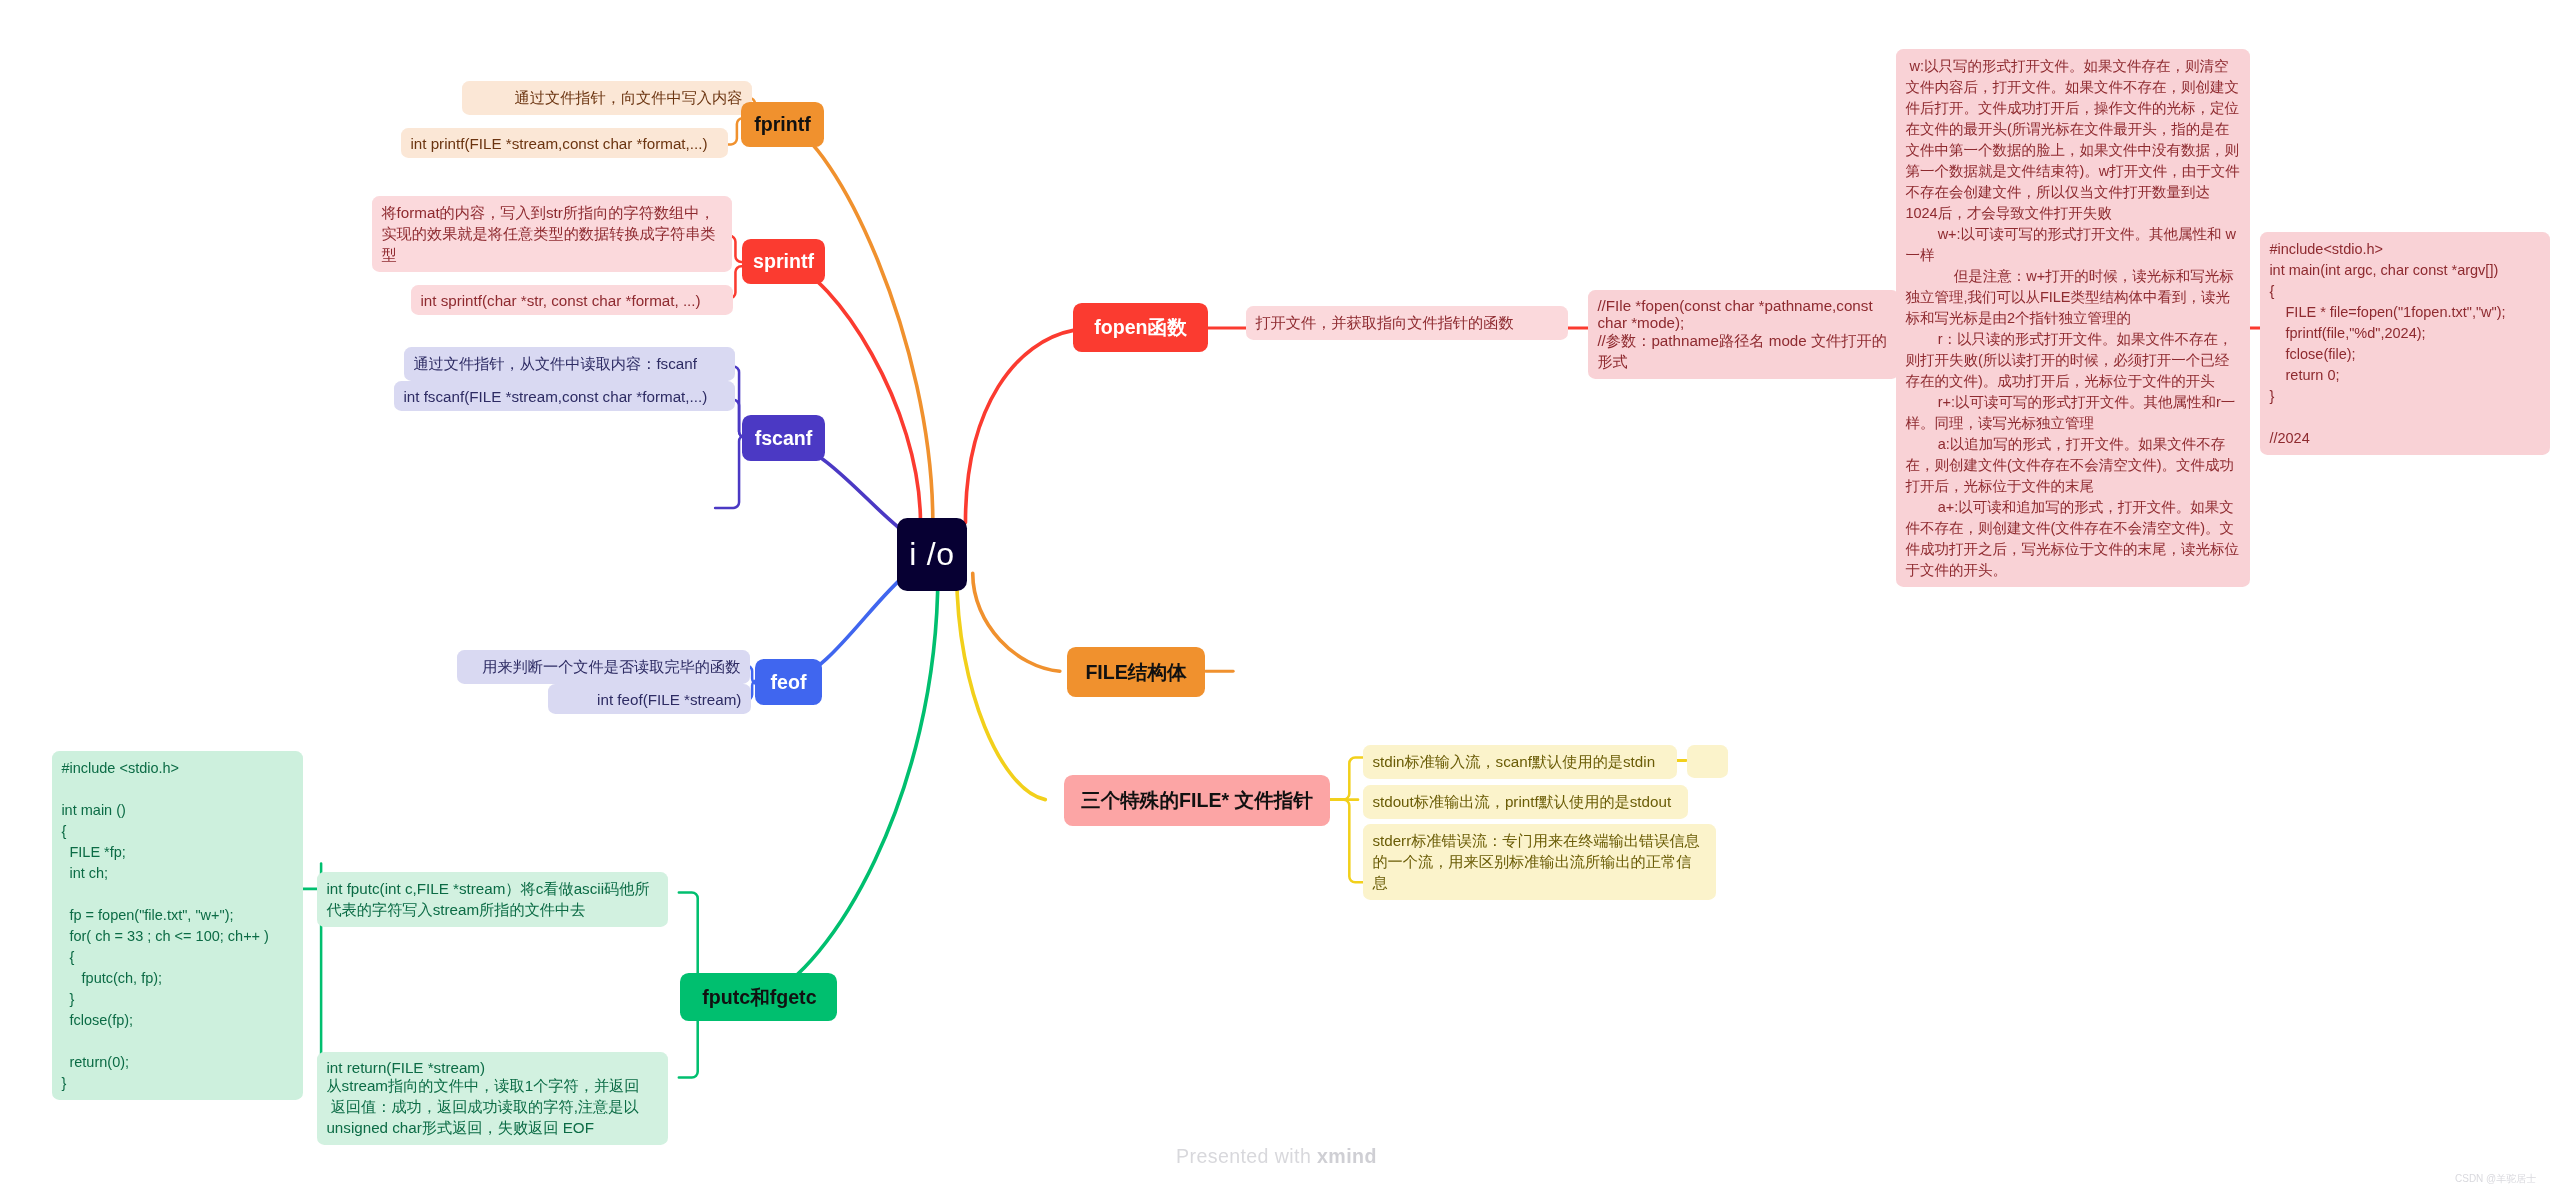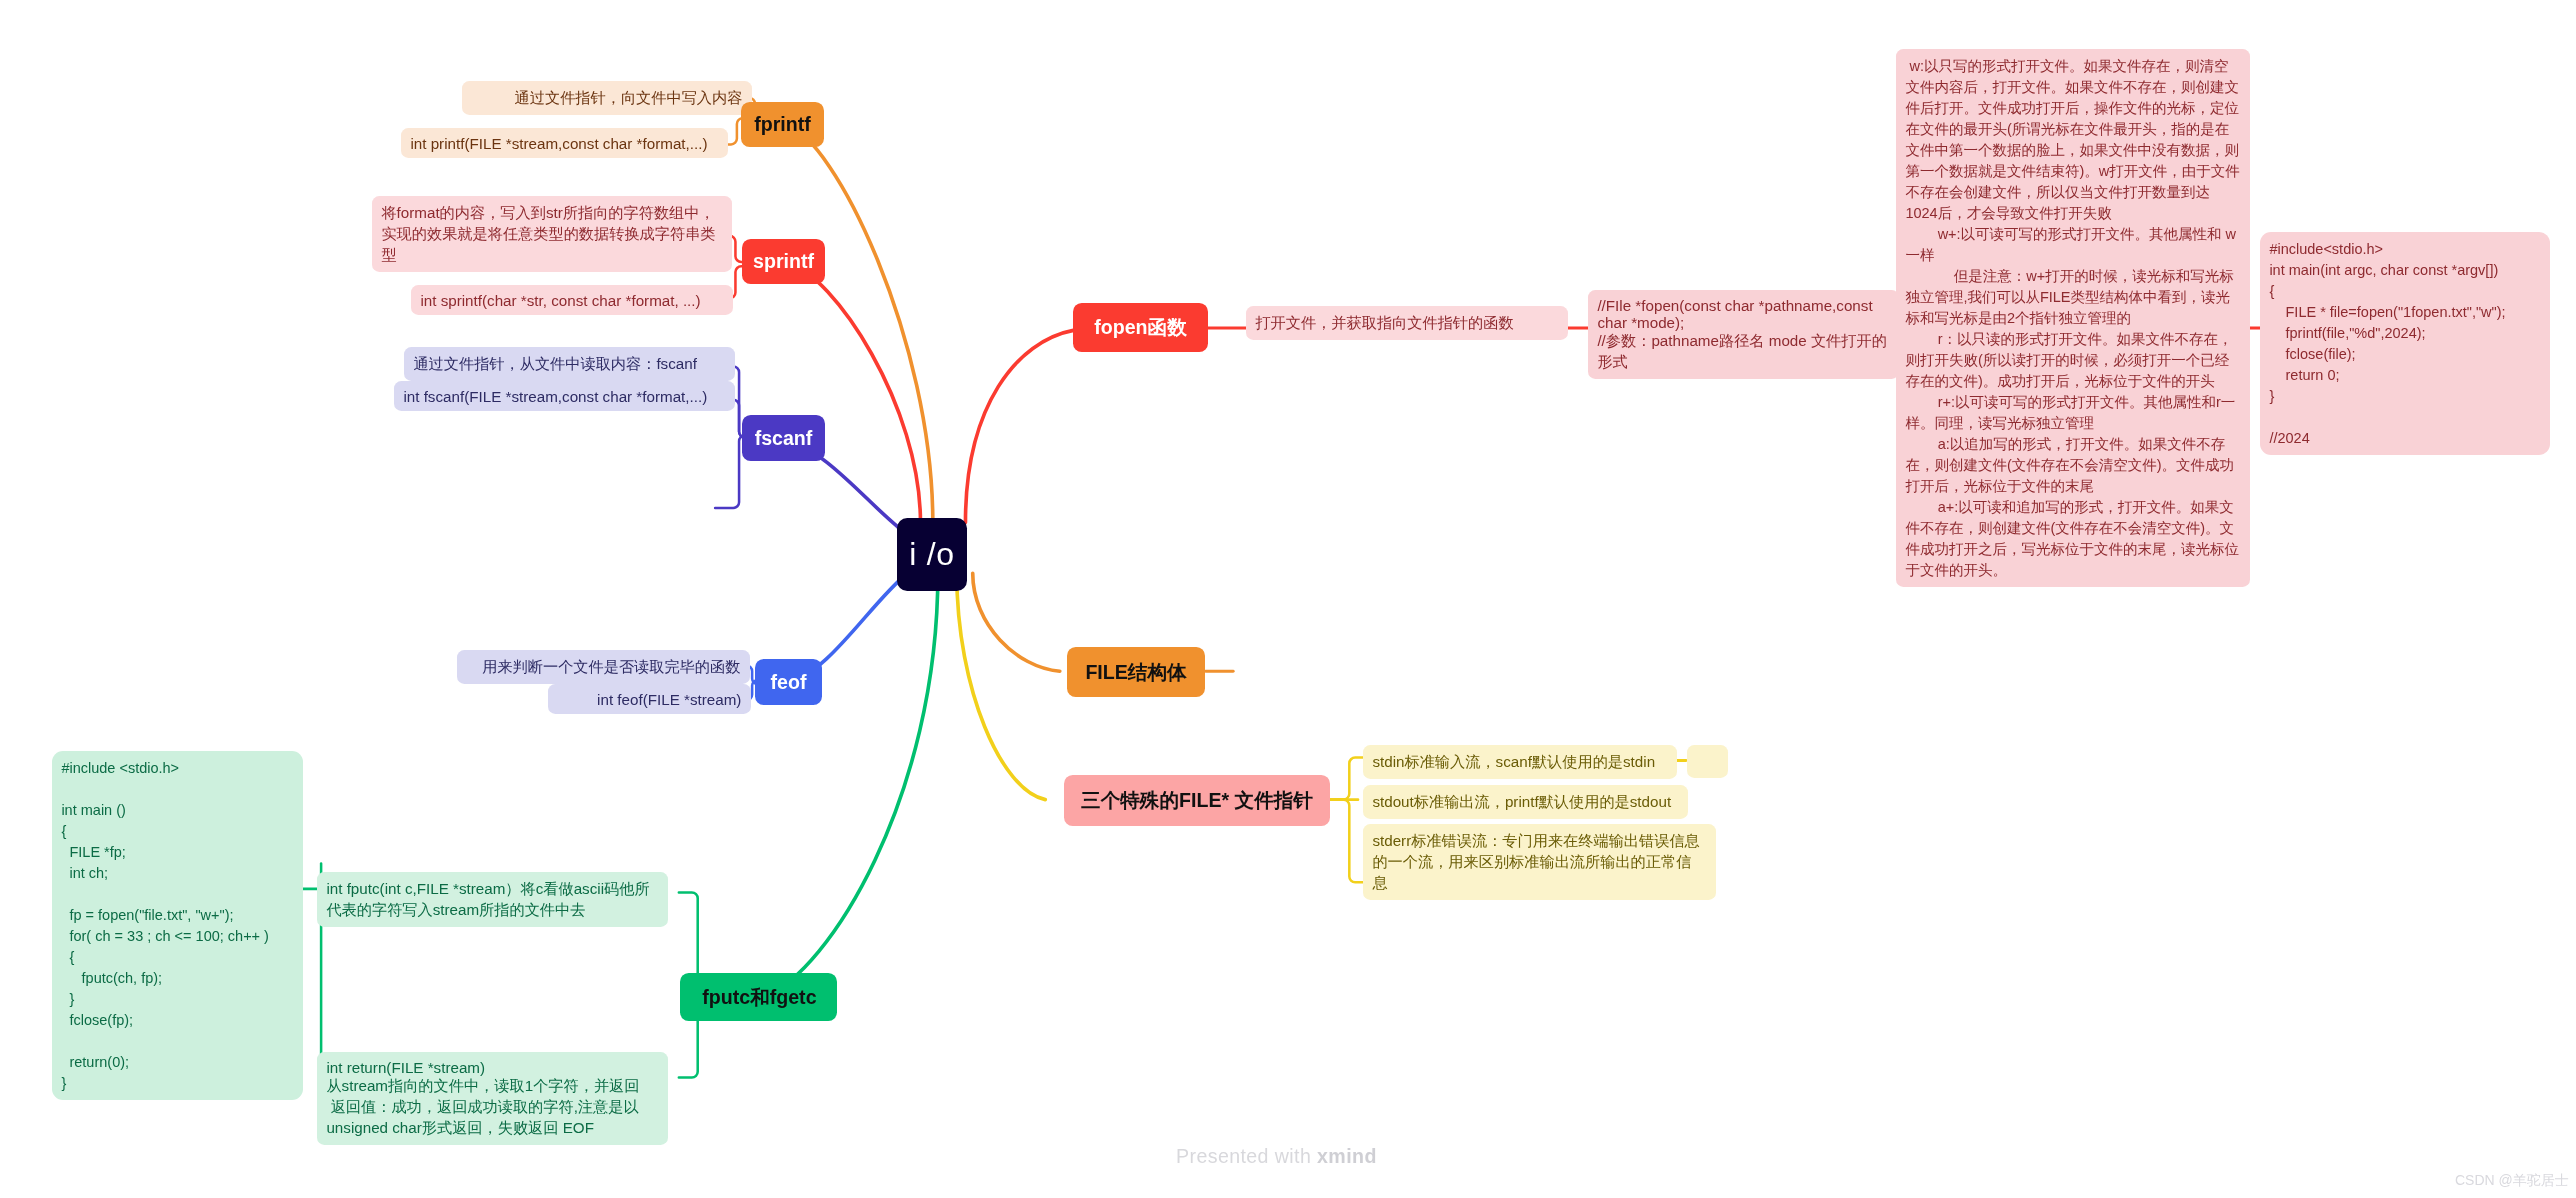--- a/index.html
+++ b/index.html
@@ -74,36 +74,35 @@
   .leaf.right-align{text-align:right;}
   .stub{
     position:absolute;background:#fbf3cb;border-radius:7.3px;z-index:4;
   }
 
   .code{
     font-family:"Liberation Sans","DejaVu Sans",sans-serif;
     white-space:pre;
     font-size:14.5px;
     line-height:1.45;
-    border-radius:11px;
   }
   .para{white-space:pre-wrap;}
 
   .footer-brand{
     position:absolute;
     color:#d8d8dc;
     font-size:19.6px;
     letter-spacing:0.4px;
     z-index:3;
   }
   .footer-brand b{color:#cfcfd4;font-weight:700;}
   .watermark{
     position:absolute;
     color:#d9d9de;
-    font-size:14px;
+    font-size:10px;
     z-index:3;
   }
 </style>
 </head>
 <body>
 
 <div id="canvas">
 
   <svg id="wires" viewBox="0 0 3549 1651" xmlns="http://www.w3.org/2000/svg">
     <g fill="none" stroke-width="4" stroke-linecap="round">

